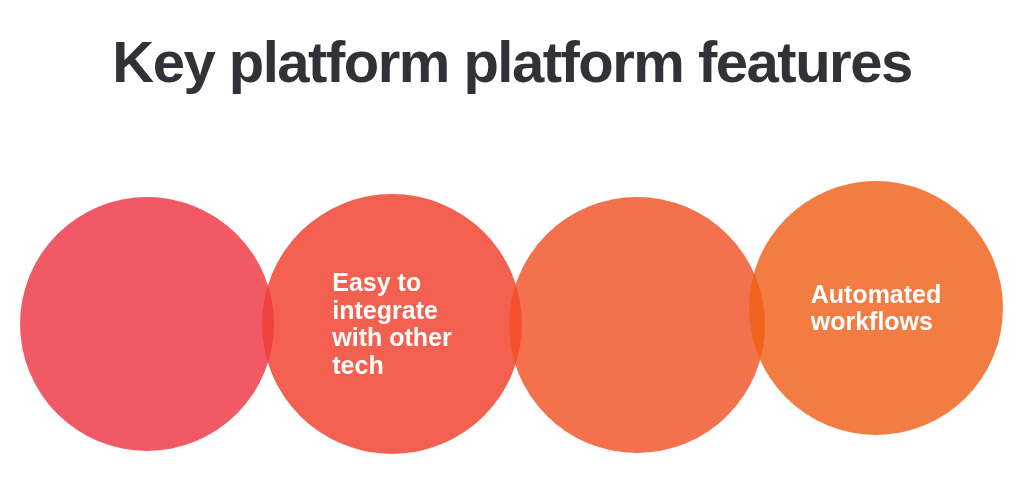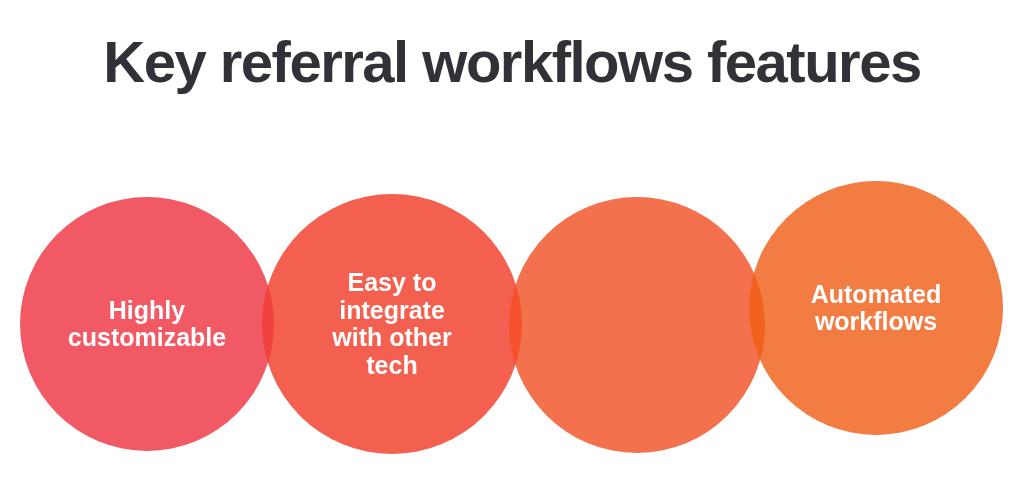--- a/index.html
+++ b/index.html
@@ -34,40 +34,39 @@
     width: 1024px;
     height: 499px;
   }
   .circle-label {
     position: absolute;
     width: 260px;
     height: 260px;
     display: flex;
     align-items: center;
     justify-content: center;
-    text-align: center;
     color: #ffffff;
     font-size: 25px;
     font-weight: 700;
     line-height: 1.1;
     white-space: pre-line;
     pointer-events: none;
   }
   
   .label-1 { left: 17px;  top: 194px; }   
   .label-2 { left: 262px; top: 194px; }   
   .label-3 { left: 507px; top: 195px; }   
   .label-4 { left: 746px; top: 178px; }   
 </style>
 </head>
 <body>
 
 <div class="canvas">
 
-  <div class="title">Key referral workflows features</div>
+  <div class="title">Key platform platform features</div>
 
   <svg class="venn-svg" viewBox="0 0 1024 499" xmlns="http://www.w3.org/2000/svg">
     <defs>
       <clipPath id="clip-c1">
           <circle cx="147" cy="324" r="127"></circle>
         </clipPath>
       <clipPath id="clip-c2">
           <circle cx="392" cy="324" r="130"></circle>
         </clipPath>
       <clipPath id="clip-c3">
@@ -78,22 +77,20 @@
     <circle cx="147" cy="324" r="127" fill="#F15A64"></circle>
     <circle cx="392" cy="324" r="130" fill="#F4604F"></circle>
     <circle cx="637" cy="325" r="128" fill="#F3714C"></circle>
     <circle cx="876" cy="308" r="127" fill="#F37C43"></circle>
 
     <circle cx="392" cy="324" r="130" clip-path="url(#clip-c1)" fill="#EF423C"></circle>
     <circle cx="637" cy="325" r="128" clip-path="url(#clip-c2)" fill="#F4512C"></circle>
     <circle cx="876" cy="308" r="127" clip-path="url(#clip-c3)" fill="#F2621F"></circle>
   </svg>
 
-  <div class="circle-label label-1">Highly
-customizable</div>
 
   <div class="circle-label label-2">Easy to
 integrate
 with other
 tech</div>
 
 
   <div class="circle-label label-4">Automated
 workflows</div>
 

